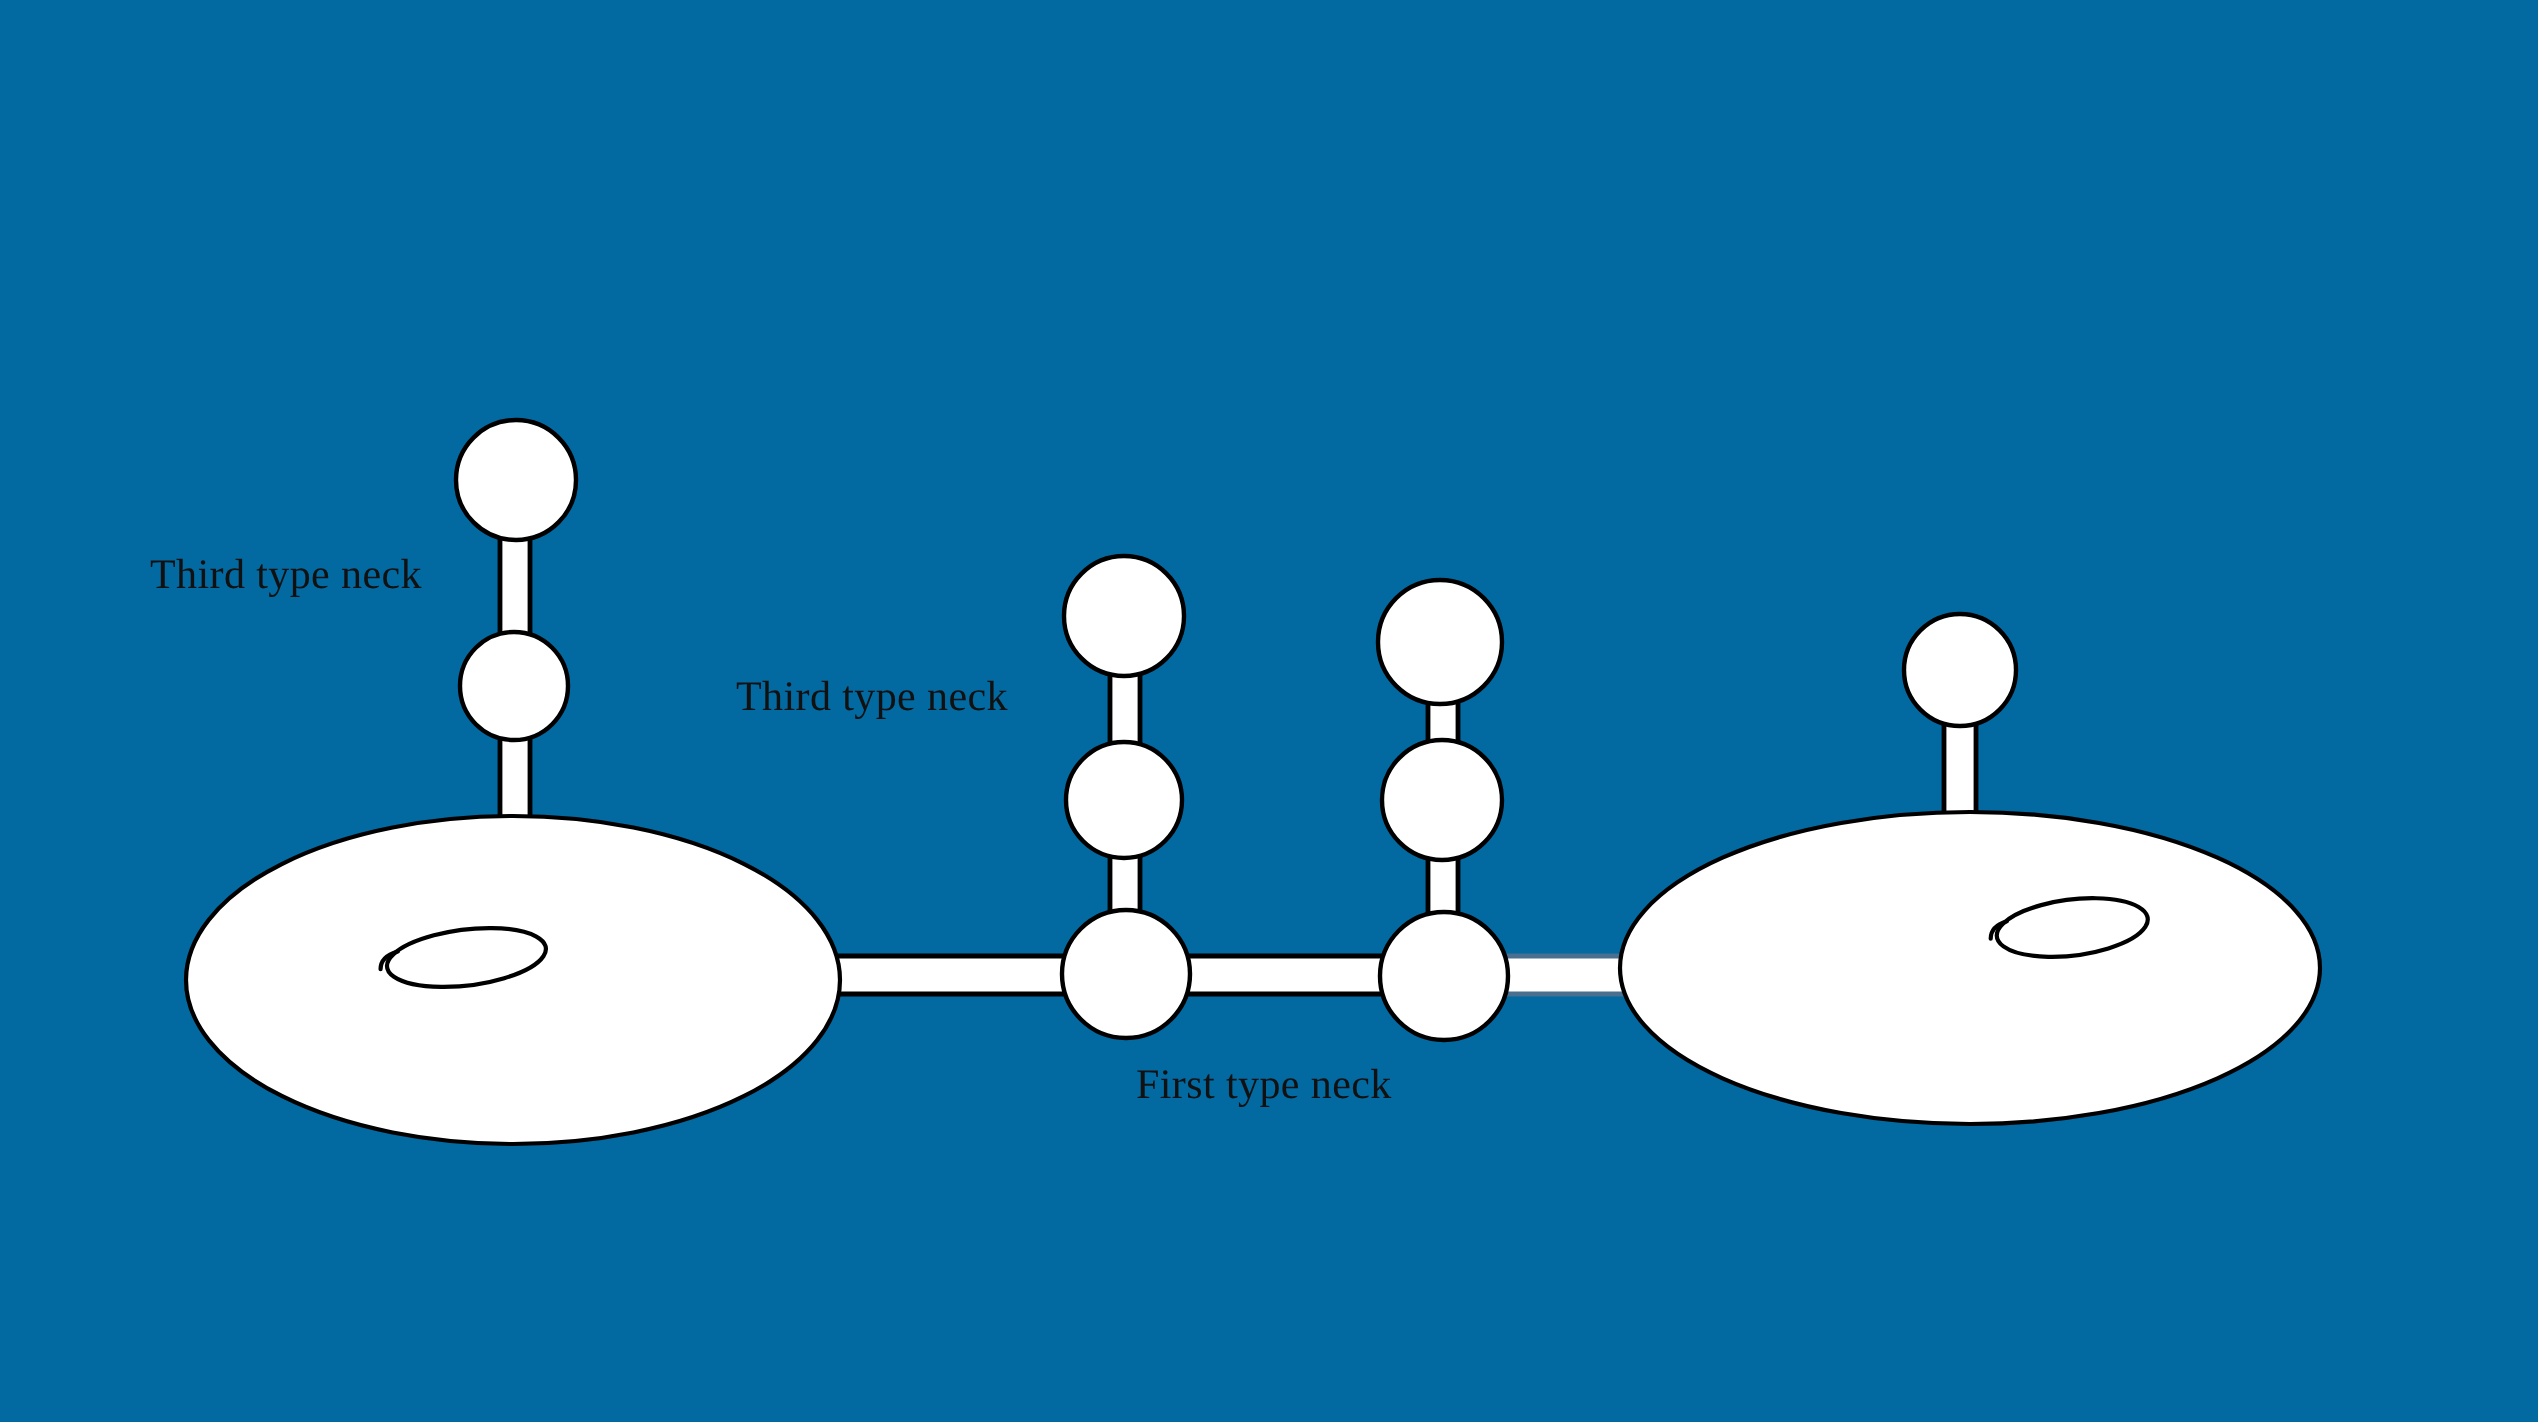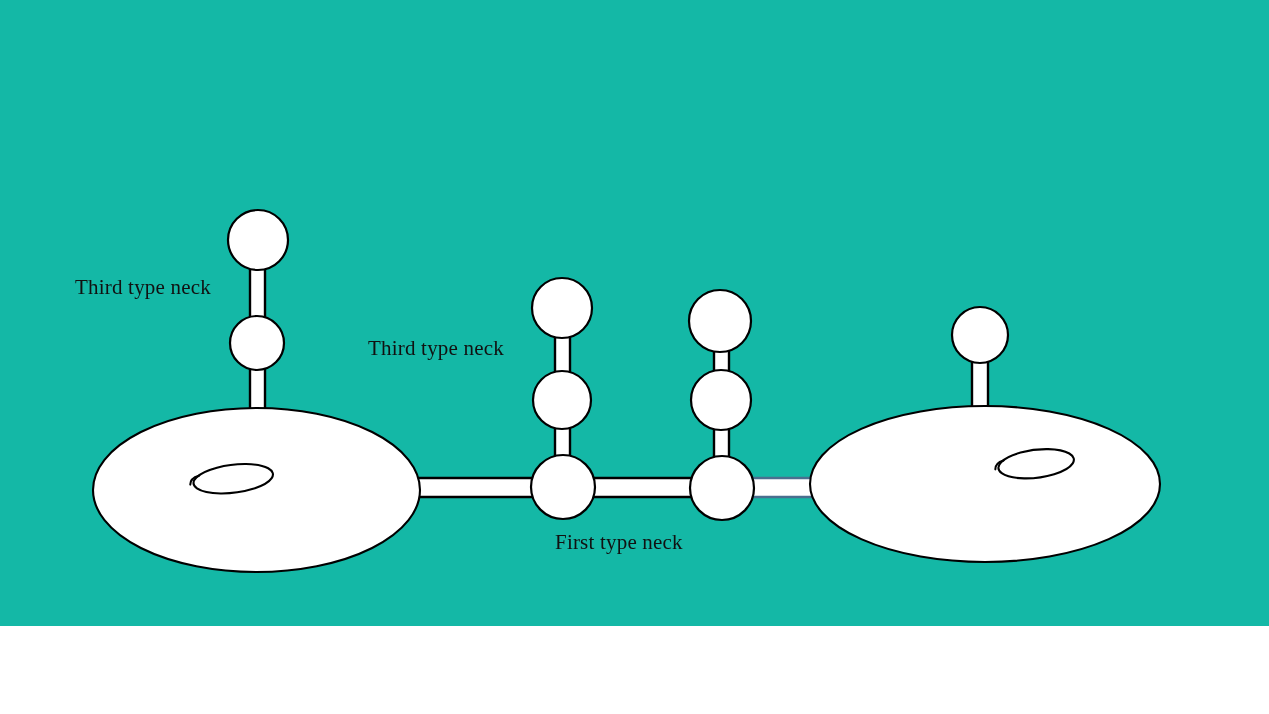--- a/index.html
+++ b/index.html
@@ -10,22 +10,22 @@
   }
   body {
     width: 1269px;
     height: 714px;
     overflow: hidden;
     font-family: "Liberation Serif", "DejaVu Serif", serif;
   }
   #diagram-canvas {
     position: relative;
     width: 1269px;
-    height: 626px;
-    background: #14b8a6;
+    height: 711px;
+    background: #0369a1;
   }
   #diagram-svg {
     position: absolute;
     left: 0;
     top: 0;
     width: 1269px;
     height: 714px;
     display: block;
   }
   .surface-body {
@@ -62,21 +62,21 @@
     font-family: "Liberation Serif", "DejaVu Serif", serif;
     font-size: 21px;
     font-weight: 400;
     color: #111111;
     white-space: nowrap;
     letter-spacing: 0.2px;
     line-height: 1;
   }
   #label-third  { left: 75px;  top: 277px; }
   #label-second { left: 368px; top: 338px; }
-  #label-first  { left: 555px; top: 532px; }
+  #label-first  { left: 568px; top: 532px; }
 </style>
 </head>
 <body>
 
 <div id="diagram-canvas">
 
   <svg id="diagram-svg" viewBox="0 0 1269 714" xmlns="http://www.w3.org/2000/svg">
 
     <g id="tubes-layer">
         <g>

